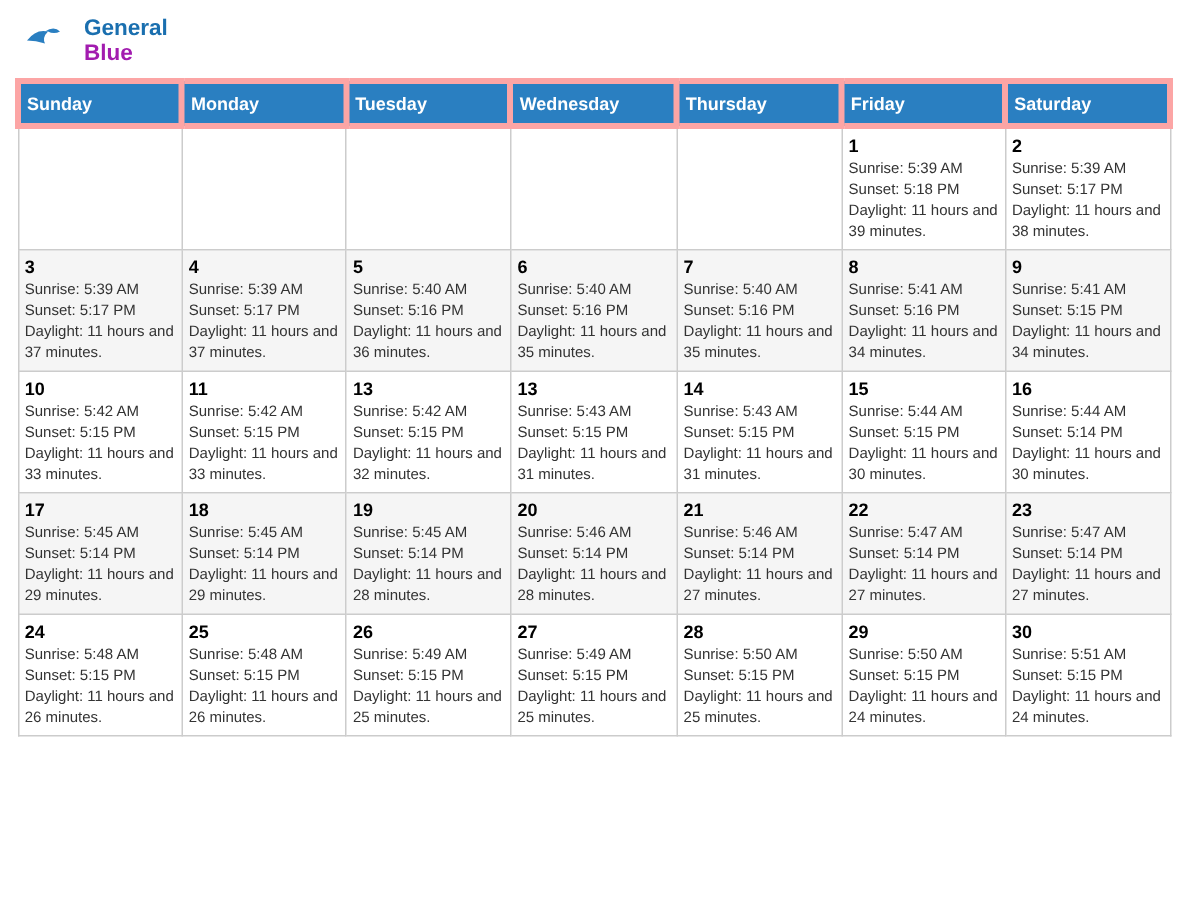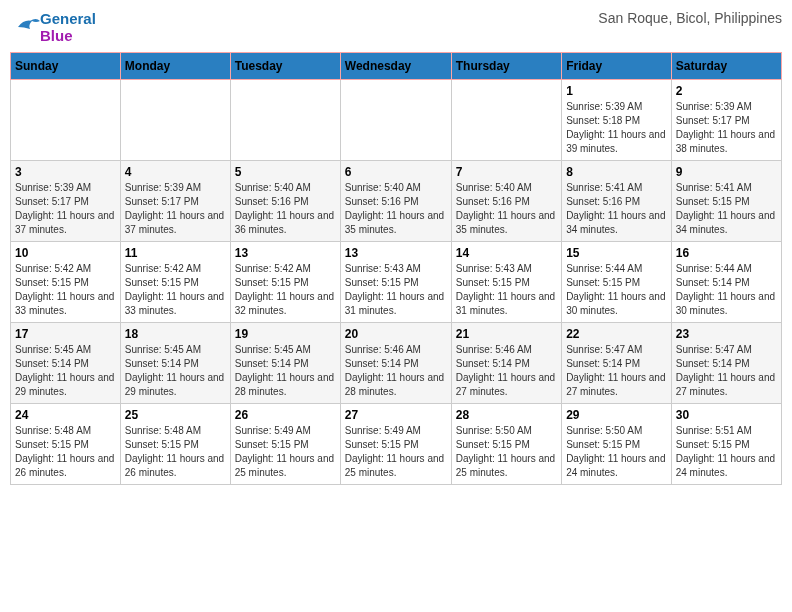--- a/index.html
+++ b/index.html
@@ -12,21 +12,21 @@
     }
     .header {
       display: flex;
       justify-content: space-between;
       align-items: flex-start;
       margin-bottom: 8px;
     }
     .logo {
       display: flex;
       align-items: center;
-      gap: 0;
+      gap: 16px;
     }
     .logo-bird {
       width: 30px;
       height: 24px;
     }
     .title-block {
       text-align: right;
     }
     .month-title {
       font-size: 32px;
@@ -37,26 +37,26 @@
       font-size: 14px;
       color: #555;
     }
     .calendar {
       width: 100%;
       border-collapse: collapse;
       font-size: 11px;
     }
     .calendar th {
       background-color: #2a7fc1;
-      color: #000000;
+      color: #ffffff;
       padding: 6px 4px;
       text-align: left;
       font-size: 12px;
       font-weight: bold;
-      border: 1px solid #fca5a5;
+      border: 4px solid #fca5a5;
     }
     .calendar td {
       border: 1px solid #ccc;
       vertical-align: top;
       padding: 4px;
       width: 113px;
       min-height: 80px;
       background: #fff;
     }
     .calendar tr:nth-child(even) td {
@@ -84,21 +84,20 @@
     <svg class="logo-bird" viewBox="0 0 30 24" xmlns="http://www.w3.org/2000/svg">
       <path d="M8,12 Q14,4 22,6 Q18,10 20,14 Q14,12 8,12Z" fill="#2a7fc1"></path>
       <path d="M20,6 Q26,2 30,6 Q26,8 22,6Z" fill="#2a7fc1"></path>
     </svg>
     <div>
       <div style="font-size:15px;font-weight:bold;color:#1a6faf;">General</div>
       <div style="font-size:15px;font-weight:bold;color:#a21caf;">Blue</div>
     </div>
   </div>
   <div class="title-block">
-    <div class="location">San Roque, Bicol, Philippines</div>
   </div>
 </div>
 
 <table class="calendar">
   <thead>
     <tr>
     <th>Sunday</th>
         <th>Monday</th>
         <th>Tuesday</th>
         <th>Wednesday</th>

